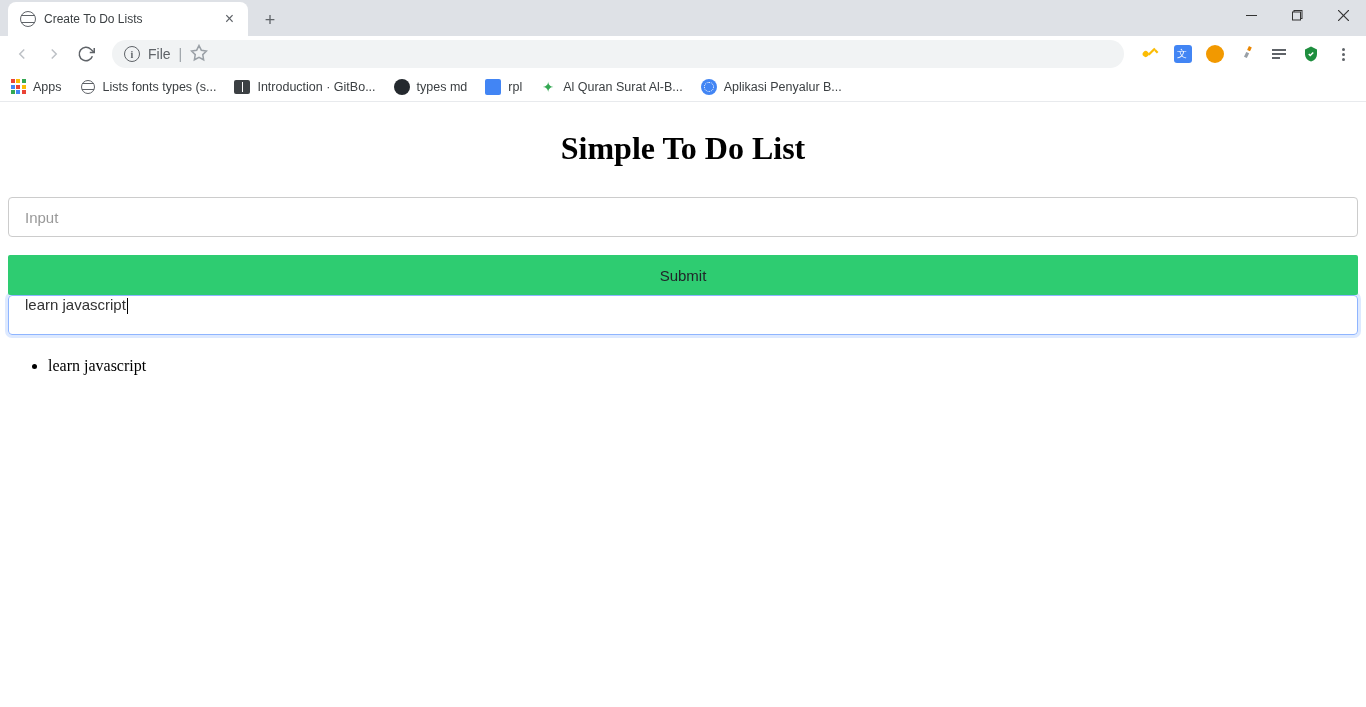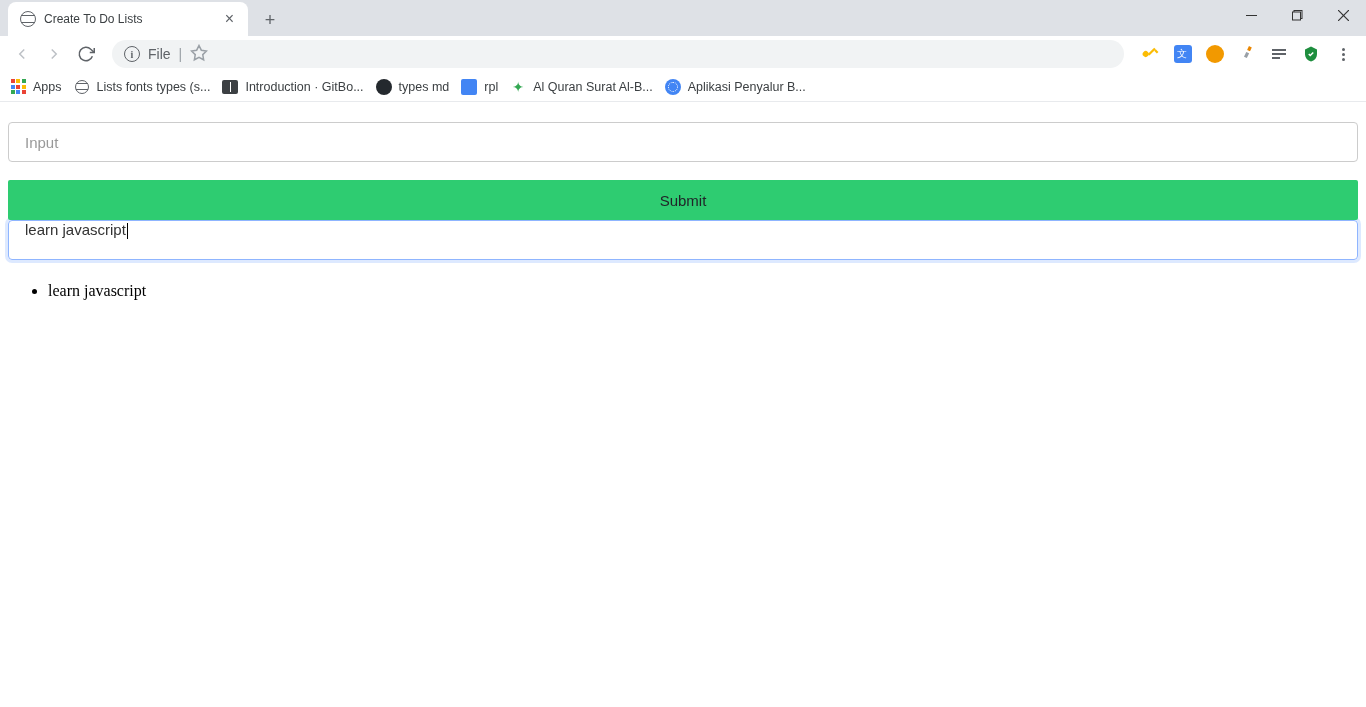--- a/index.html
+++ b/index.html
@@ -239,21 +239,21 @@
     .reading-list span:last-child {
       width: 8px;
     }
     
     .bookmarks-bar {
       background: #fff;
       height: 30px;
       display: flex;
       align-items: center;
       padding: 0 10px;
-      gap: 12px;
+      gap: 18px;
       font-size: 12.5px;
       color: #3c4043;
       border-bottom: 1px solid #e8eaed;
     }
     .bookmark-item {
       display: flex;
       align-items: center;
       gap: 7px;
       cursor: pointer;
       white-space: nowrap;
@@ -562,20 +562,21 @@
   </div>
   <div class="bookmark-item">
     <div class="bm-icon">
         <div class="app-blue"></div>
       </div>
     <span>Aplikasi Penyalur B...</span>
   </div>
 </div>
 
 <div class="page-content">
+  <h1 class="page-title">Simple To Do List</h1>
 
   <input type="text" class="input-field" placeholder="Input" style="">
 
   <button class="submit-btn">Submit</button>
 
   <div class="input-focused">
     <span>learn javascript</span><span class="cursor-caret"></span>
   </div>
 
   <ul class="todo-list">

